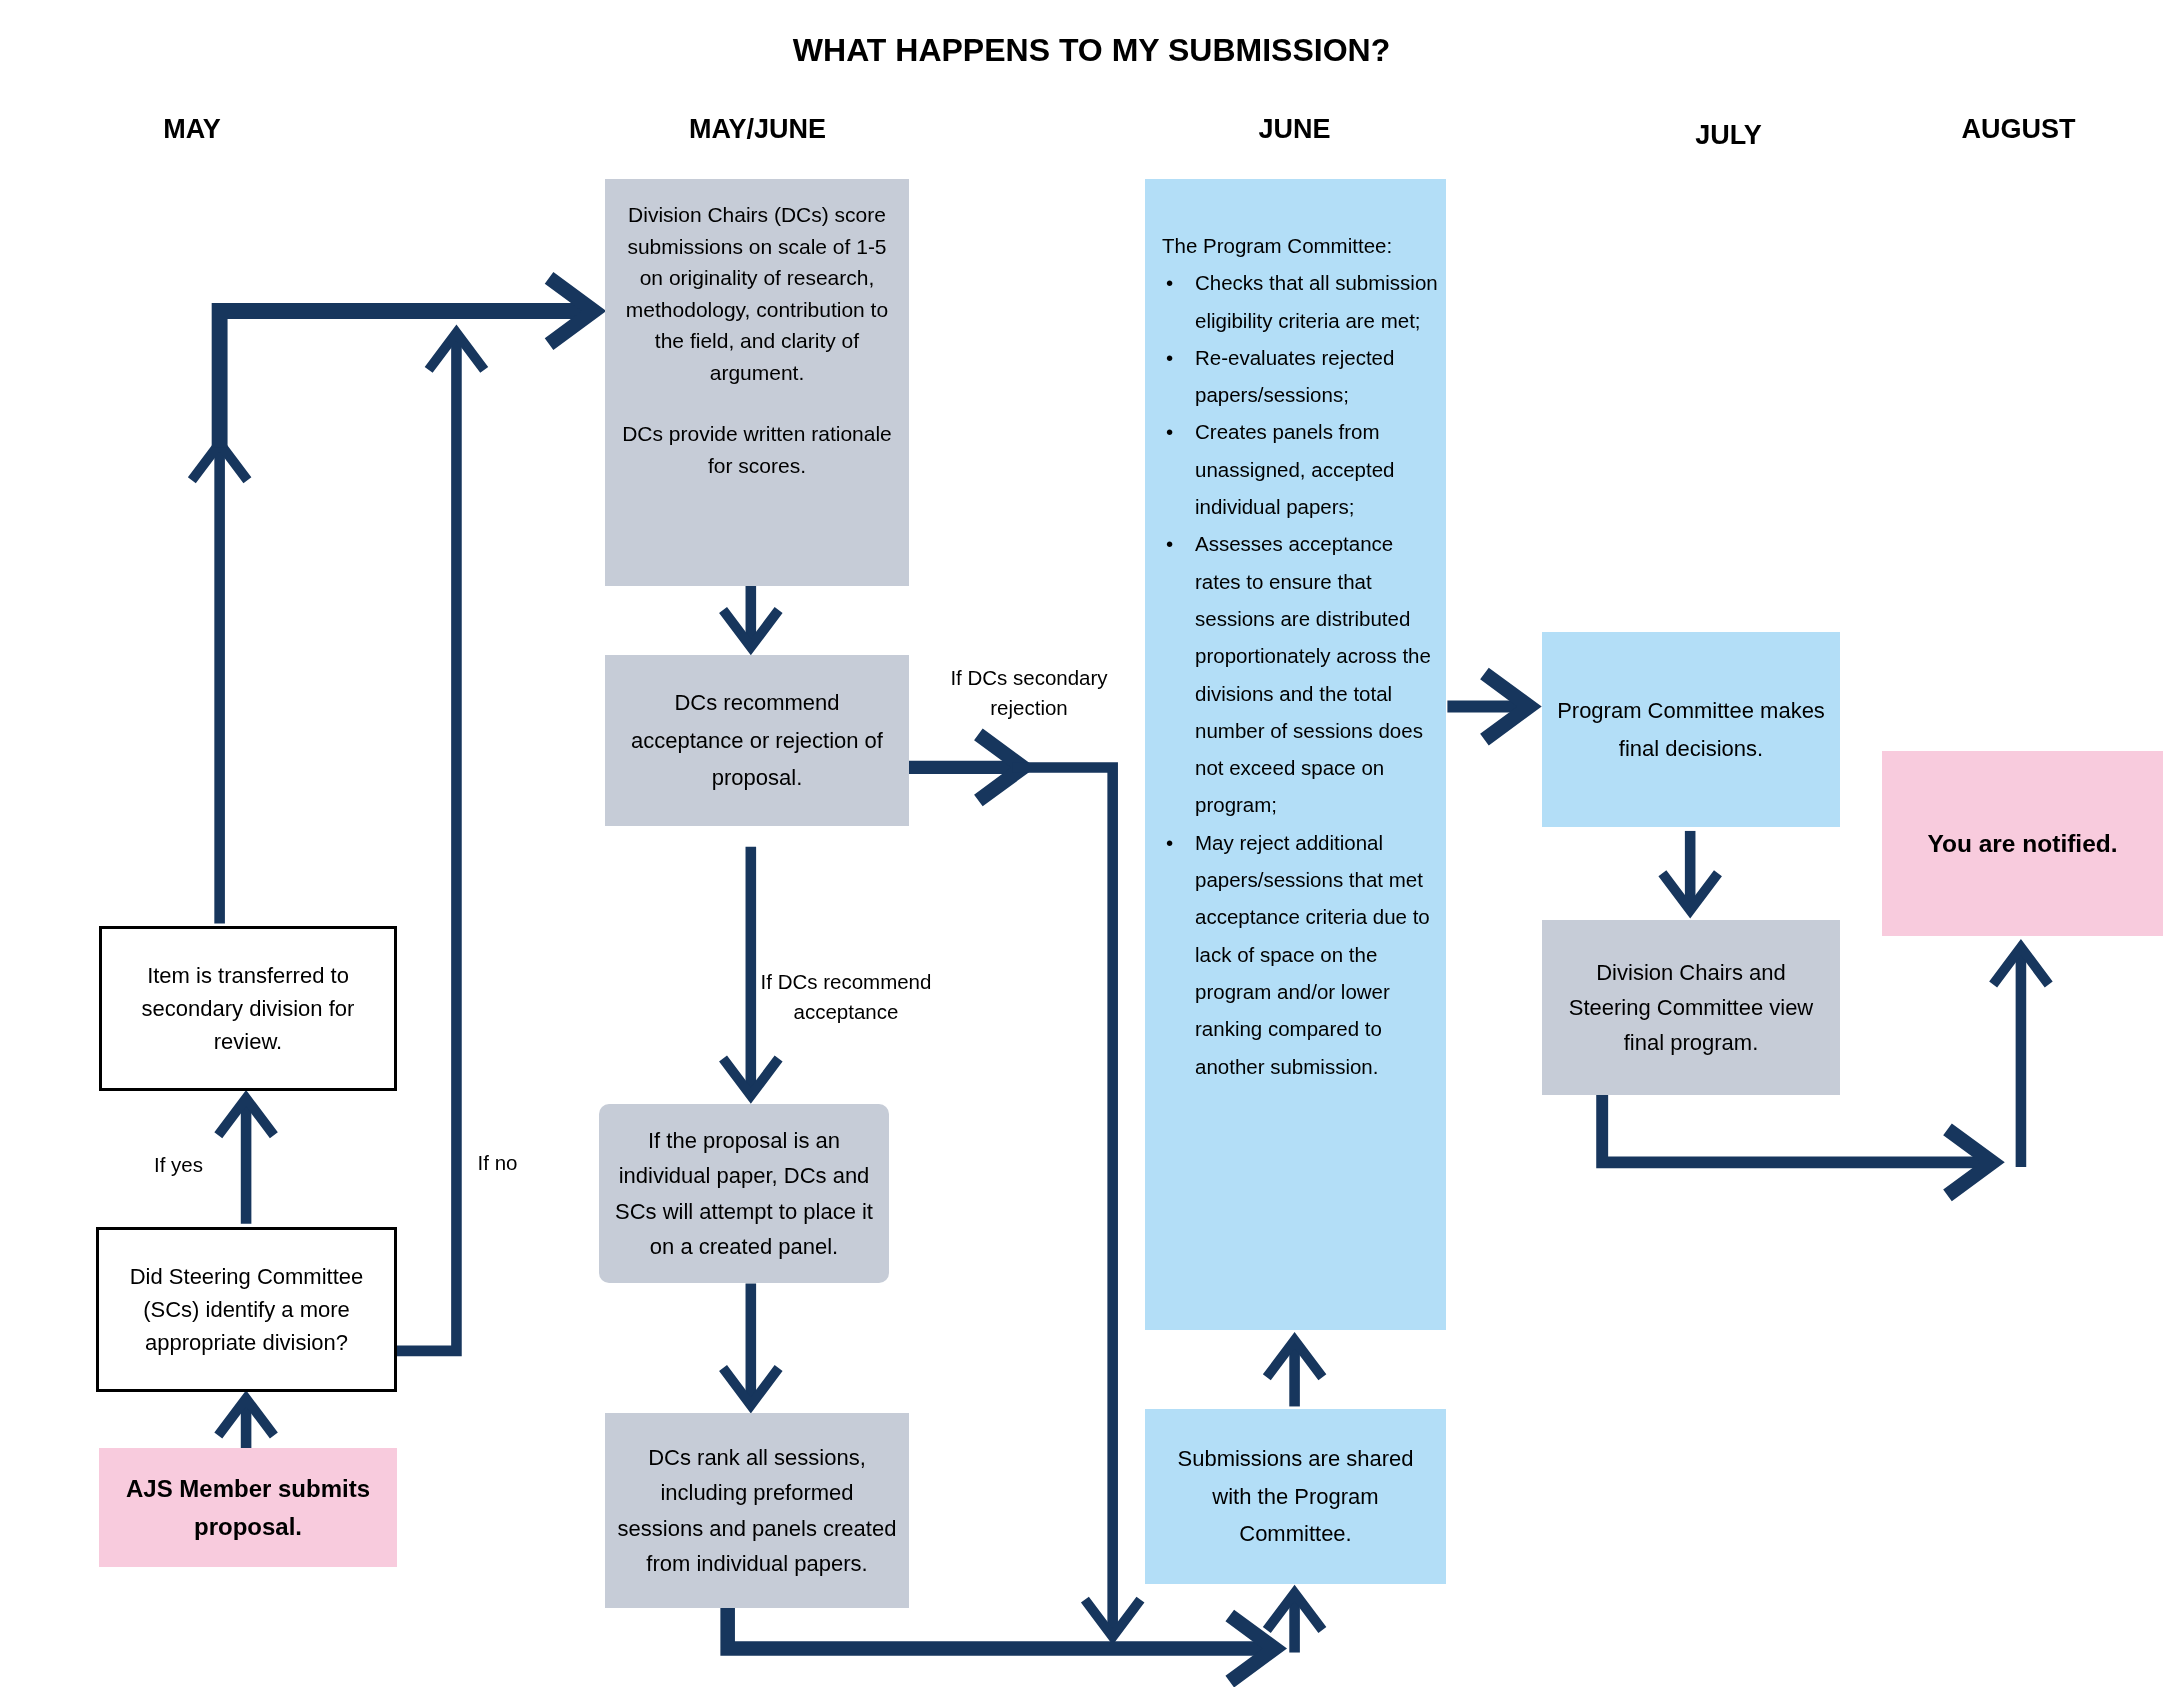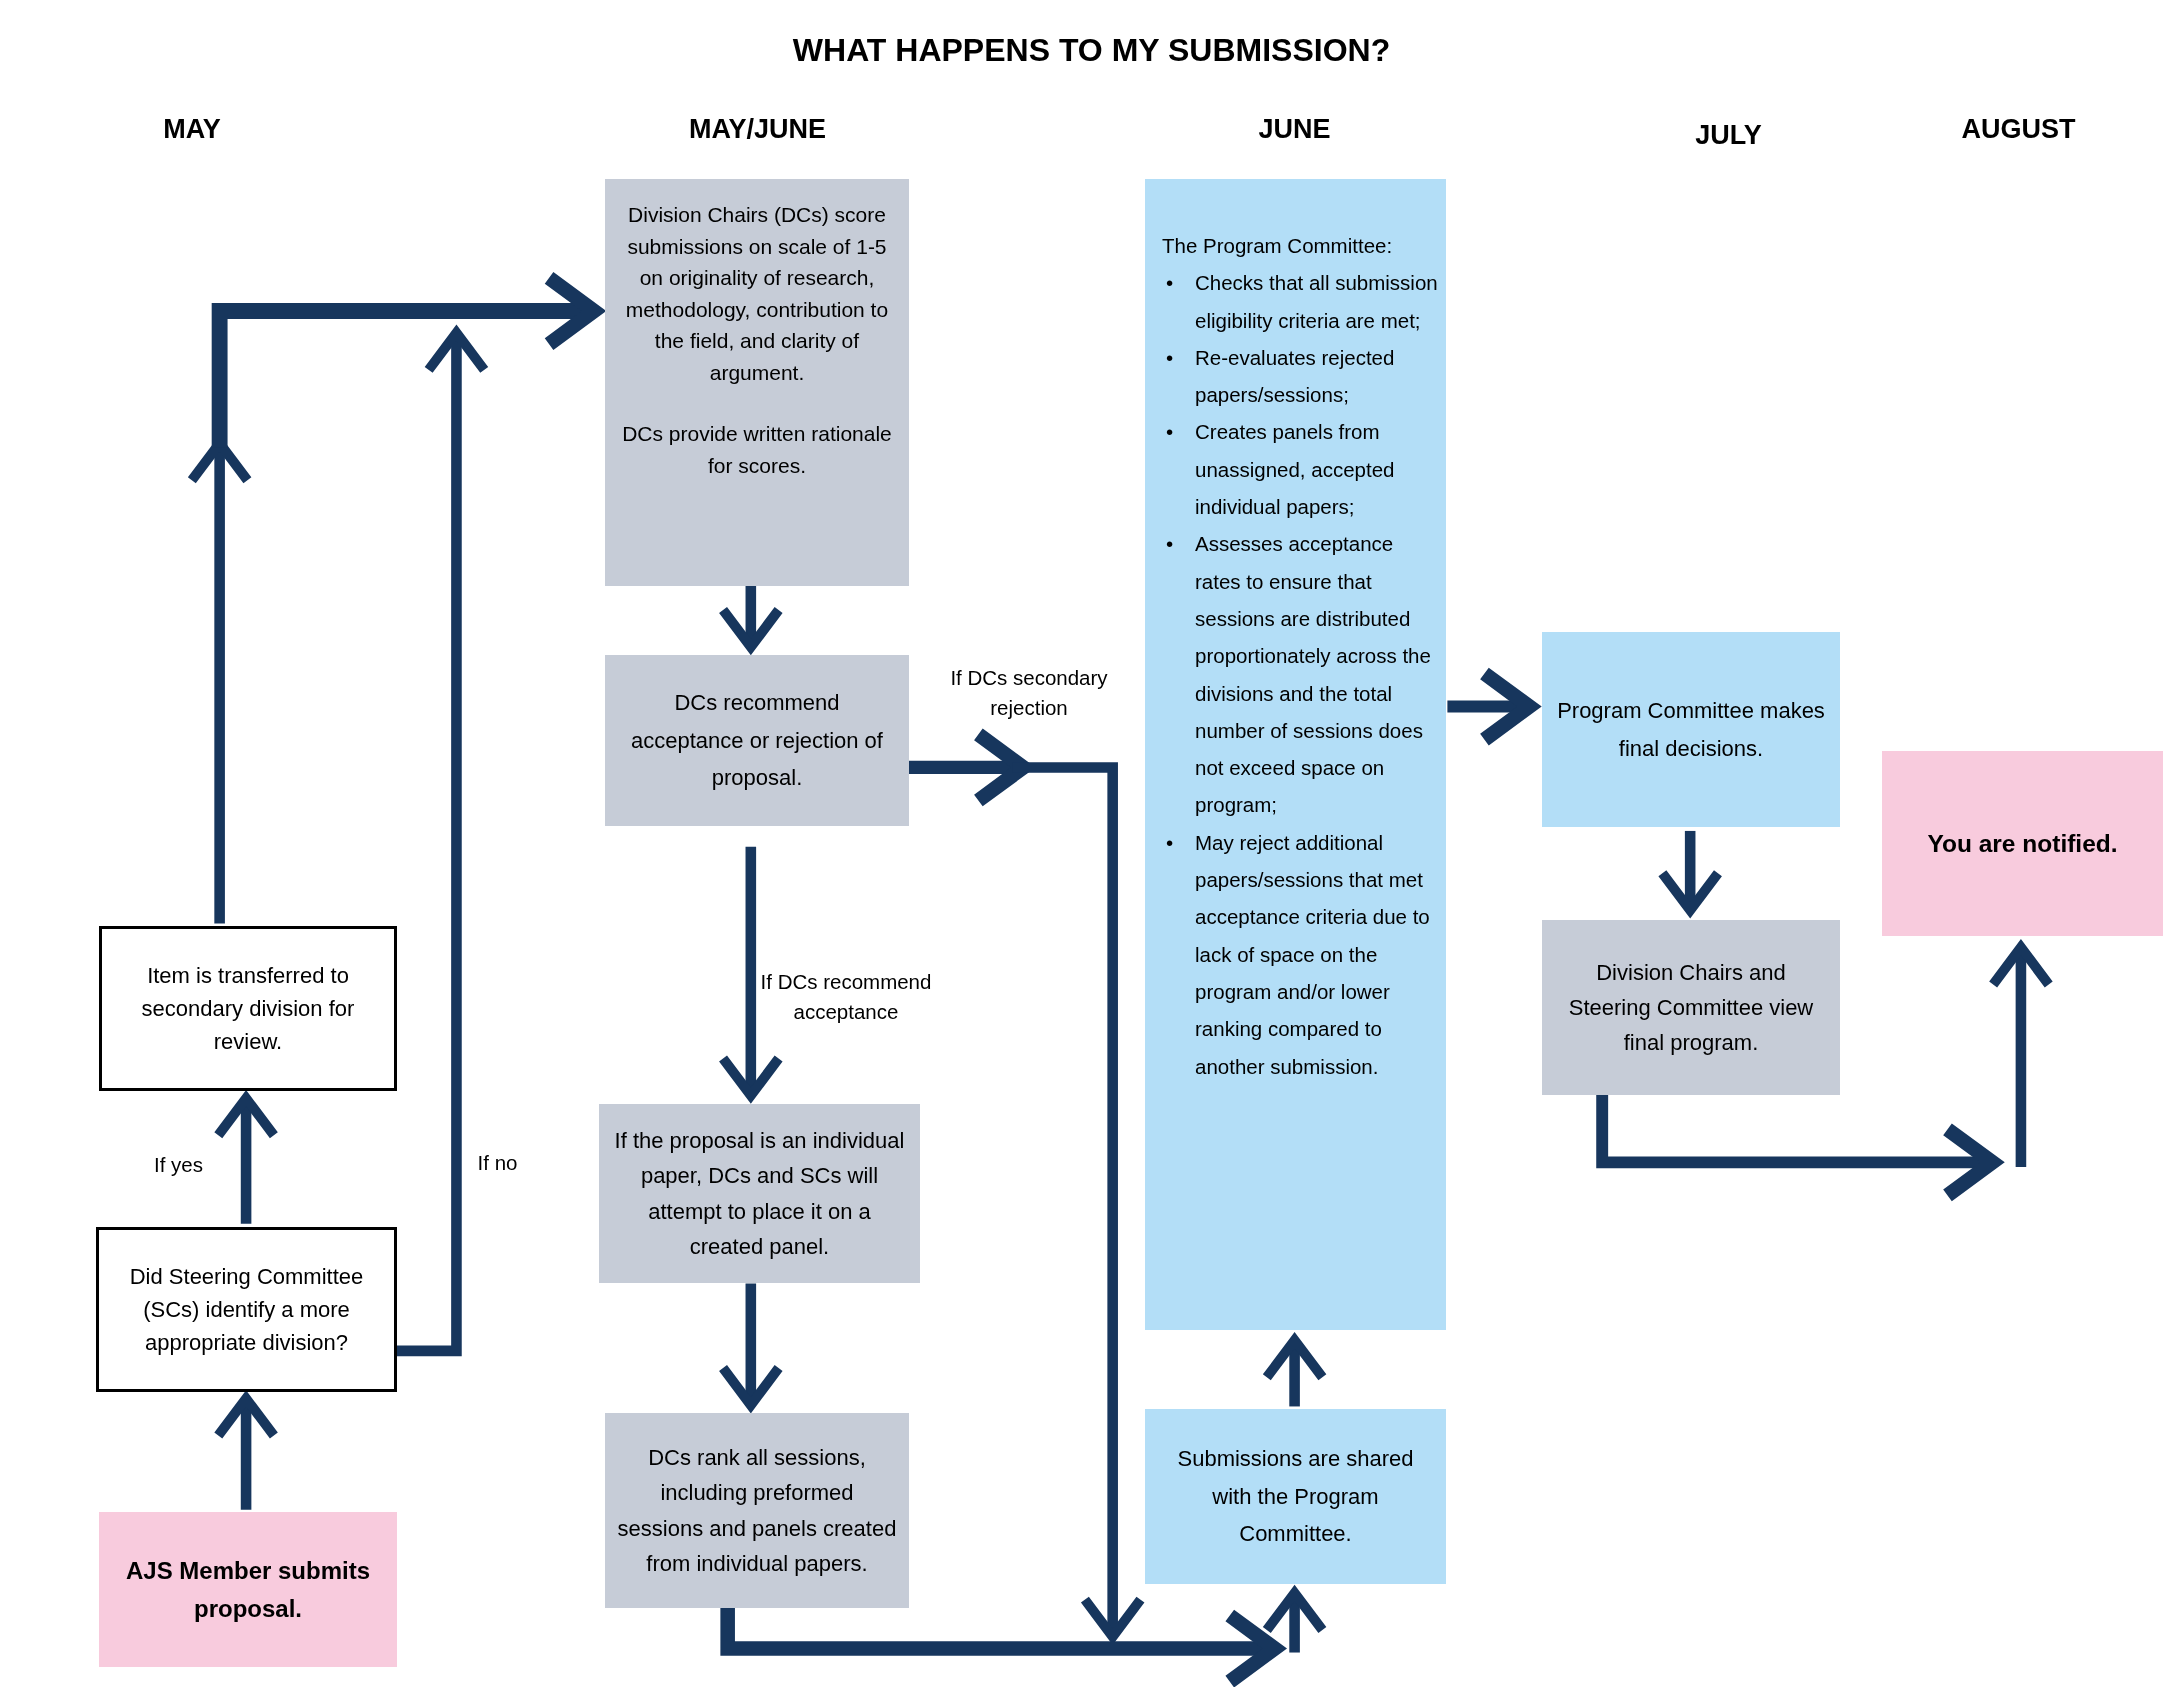--- a/index.html
+++ b/index.html
@@ -100,21 +100,21 @@
 
   <div id="box-dc-score" class="box gray" style="left:605px;top:179px;width:304px;height:407px;text-align:center;">
     <p>Division Chairs (DCs) score submissions on scale of 1-5 on originality of research, methodology, contribution to the field, and clarity of argument.</p>
     <p>DCs provide written rationale for scores.</p>
   </div>
 
   <div class="box gray" style="left:605px;top:655px;width:304px;height:171px;line-height:1.7;">
     <p>DCs recommend acceptance or rejection of proposal.</p>
   </div>
 
-  <div class="box gray" style="left:599px;top:1104px;width:321px;height:179px;">
+  <div class="box gray" style="left:599px;top:1104px;width:290px;height:179px;border-radius:10px;">
     <p>If the proposal is an individual paper, DCs and SCs will attempt to place it on a created panel.</p>
   </div>
 
   <div class="box gray" style="left:605px;top:1413px;width:304px;height:195px;">
     <p>DCs rank all sessions, including preformed sessions and panels created from individual papers.</p>
   </div>
 
   <div id="box-program-committee" class="box blue" style="left:1145px;top:179px;width:301px;height:1151px;">
     <div>The Program Committee:</div>
     <ul>
@@ -143,21 +143,21 @@
   </div>
 
   <div class="box white" style="left:99px;top:926px;width:298px;height:165px;">
     <p>Item is transferred to secondary division for review.</p>
   </div>
 
   <div class="box white" style="left:96px;top:1227px;width:301px;height:165px;">
     <p>Did Steering Committee (SCs) identify a more appropriate division?</p>
   </div>
 
-  <div id="box-ajs-member" class="box pink" style="left:99px;top:1512px;width:298px;height:155px;">
+  <div id="box-ajs-member" class="box pink" style="left:99px;top:1448px;width:298px;height:119px;">
     <p>AJS Member submits proposal.</p>
   </div>
 
   <div class="flow-label" style="left:119px;top:1150px;width:119px;">If yes</div>
   <div class="flow-label" style="left:438px;top:1148px;width:119px;">If no</div>
   <div class="flow-label" style="left:923px;top:663px;width:212px;">If DCs secondary rejection</div>
   <div class="flow-label" style="left:740px;top:925px;width:212px;margin-top:42px;">If DCs recommend acceptance</div>
 
 </div>
 

